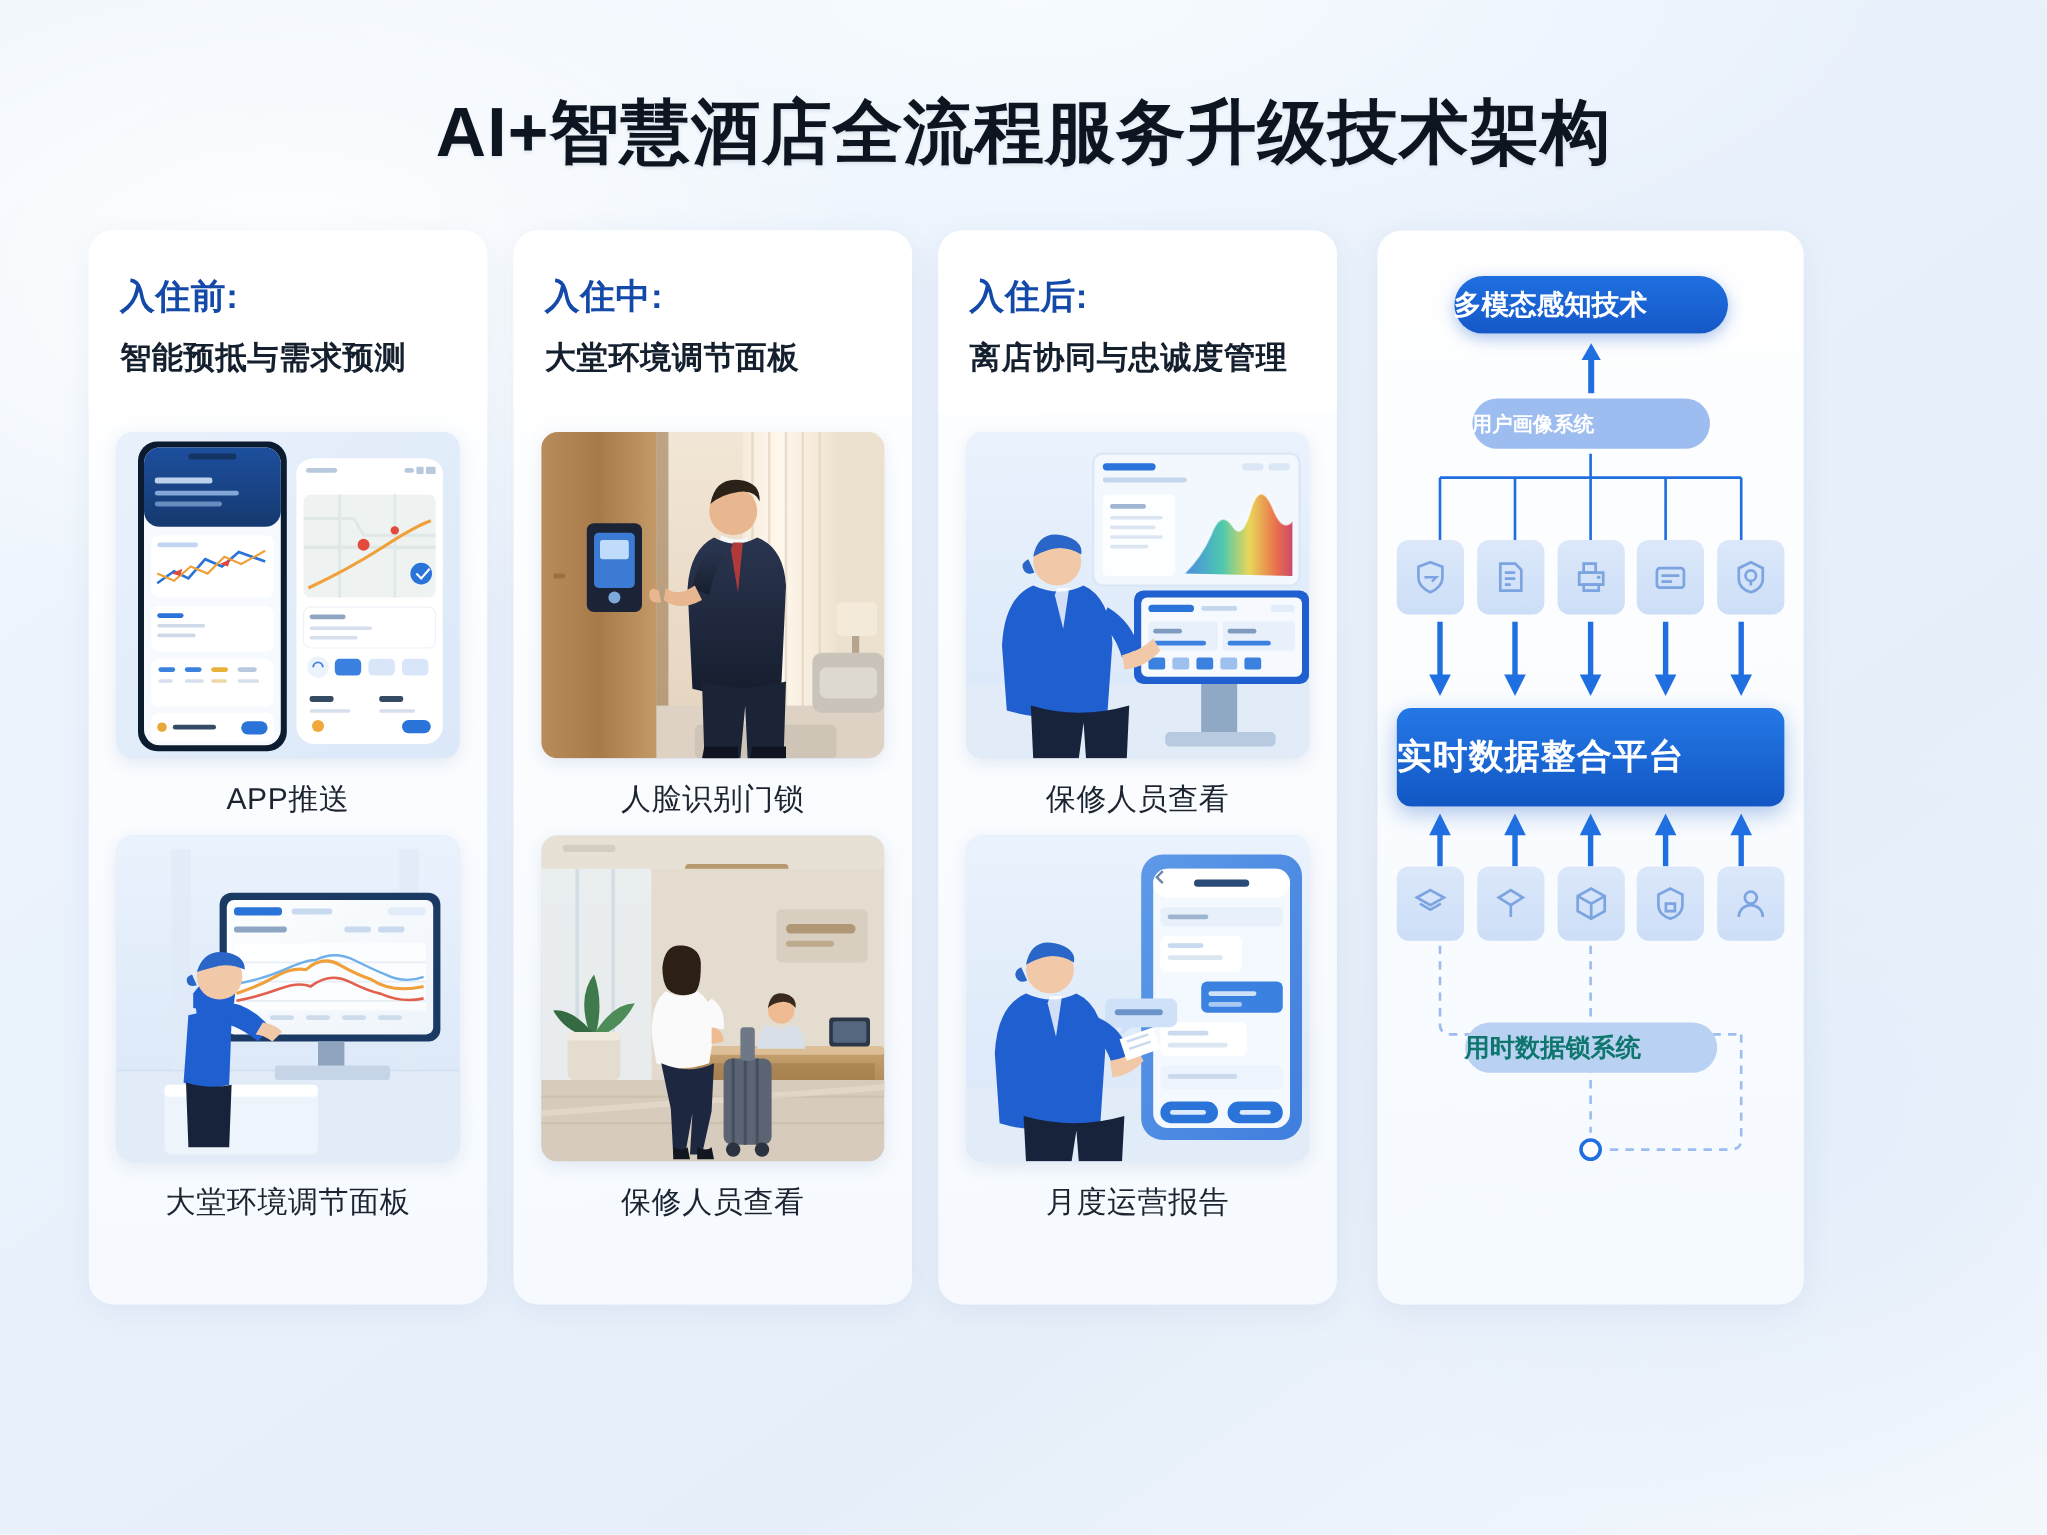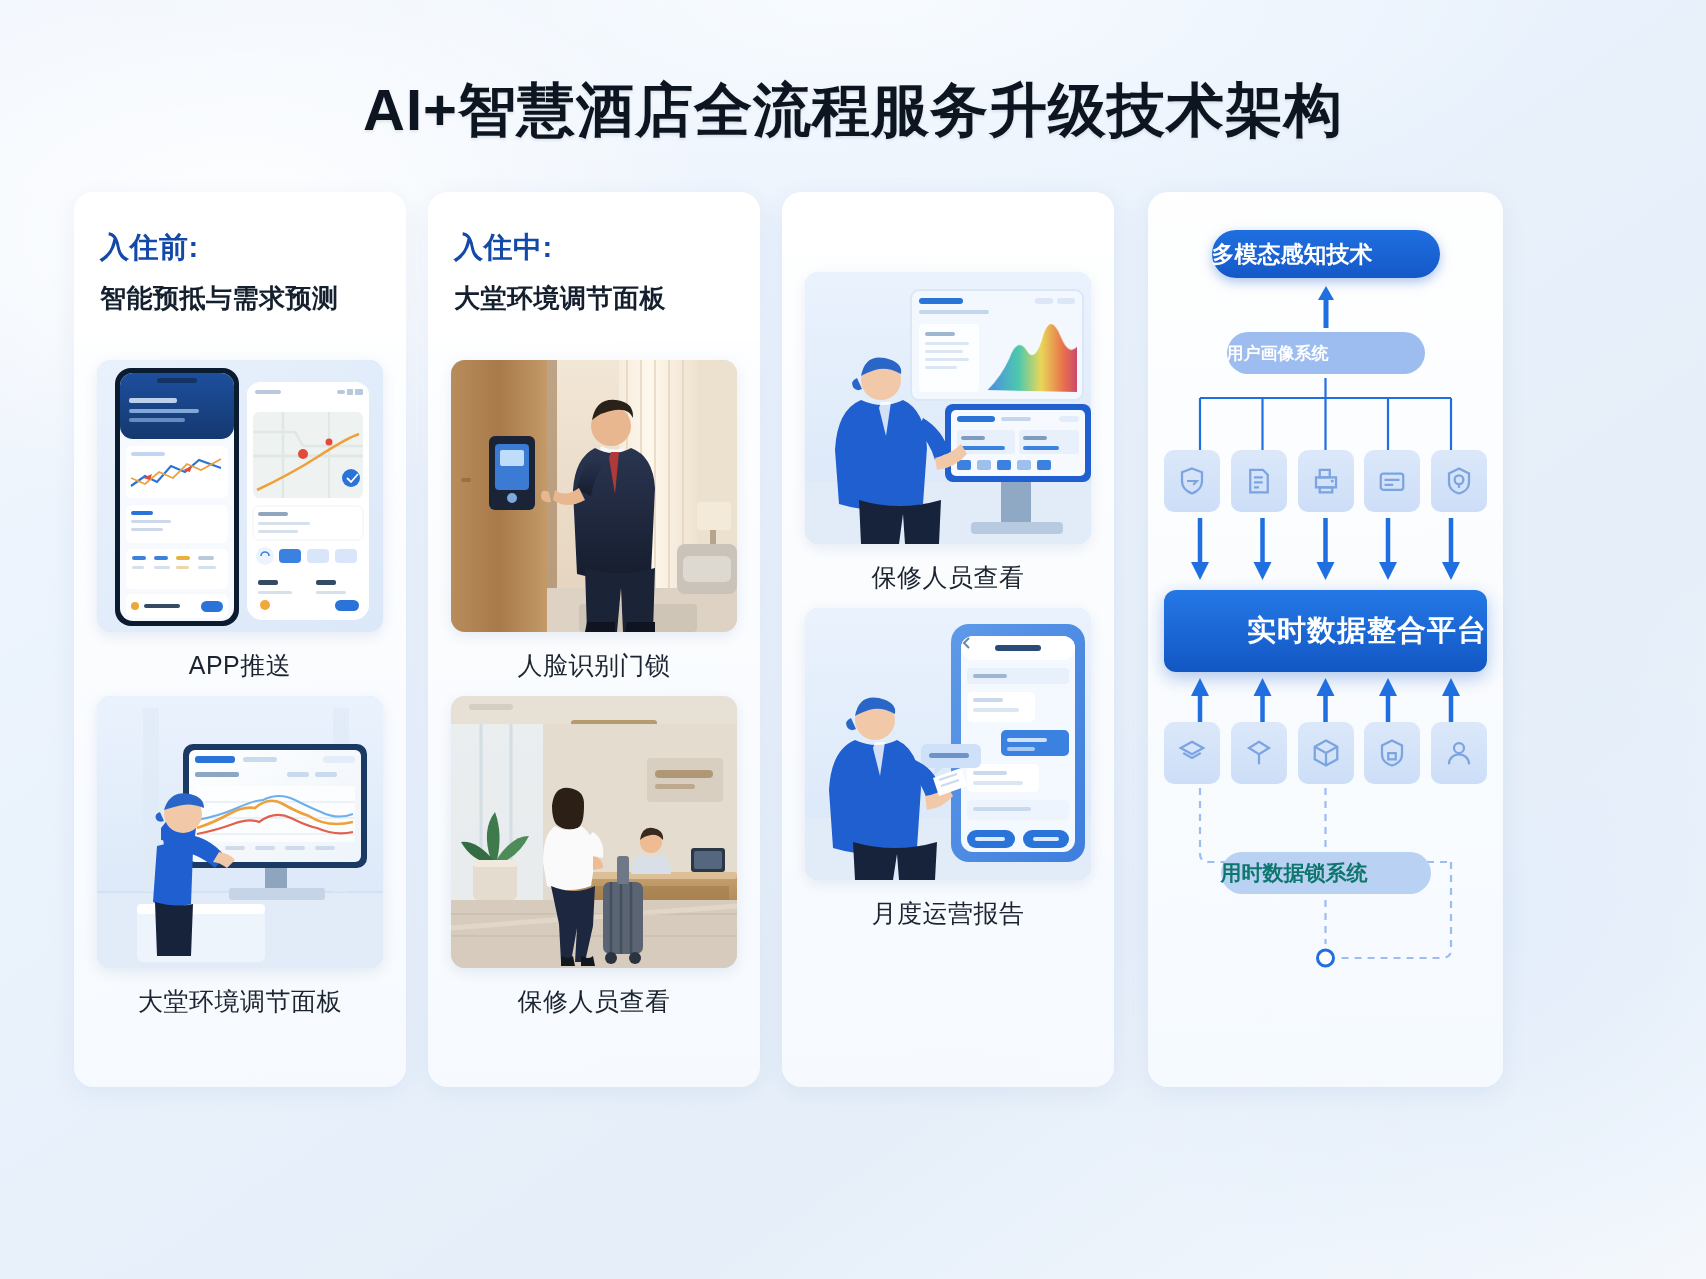--- a/index.html
+++ b/index.html
@@ -76,21 +76,21 @@
     background: #9dbdf0; color: #ffffff; font-size: 17px;
   }
   .pill-bottom {
     top: 660px; width: 210px; height: 42px;
     background: #b9d2f3; color: #0f766e; font-size: 21px;
   }
   .platform {
     position:absolute; top: 398px; left: 16px; width: 323px; height: 82px;
     background: linear-gradient(180deg,#2478e6 0%, #1257c4 100%);
     border-radius: 12px;
-    display:flex; align-items:center; justify-content:flex-end;
+    display:flex; align-items:center; justify-content:flex-start;
     color:#fff; font-size: 29px; font-weight: bold; letter-spacing:1px;
     box-shadow: 0 6px 18px rgba(18,87,196,0.32);
   }
   .icon-row { position:absolute; left: 16px; width: 323px; display:flex; justify-content:space-between; }
   .icon-row.top { top: 258px; }
   .icon-row.bottom { top: 530px; }
   .icon-tile {
     width: 56px; height: 62px; border-radius: 10px;
     background: linear-gradient(180deg,#dce8fa 0%, #ccdef7 100%);
     display:flex; align-items:center; justify-content:center;
@@ -399,20 +399,22 @@
           </svg>
         </div>
         <div class="caption">保修人员查看</div>
       </div>
 
     </div>
   </div>
 
   <div class="col">
     <div class="col-head">
+      <div class="col-stage">入住后:</div>
+      <div class="col-sub">离店协同与忠诚度管理</div>
     </div>
     <div class="cards">
 
       <div class="card">
         <div class="thumb">
           <svg viewBox="0 0 286 272" preserveAspectRatio="none">
             <defs>
               <linearGradient id="c3bg" x1="0" y1="0" x2="0" y2="1">
                 <stop offset="0" stop-color="#eaf2fd"></stop>
                   <stop offset="1" stop-color="#d9e7f8"></stop>

